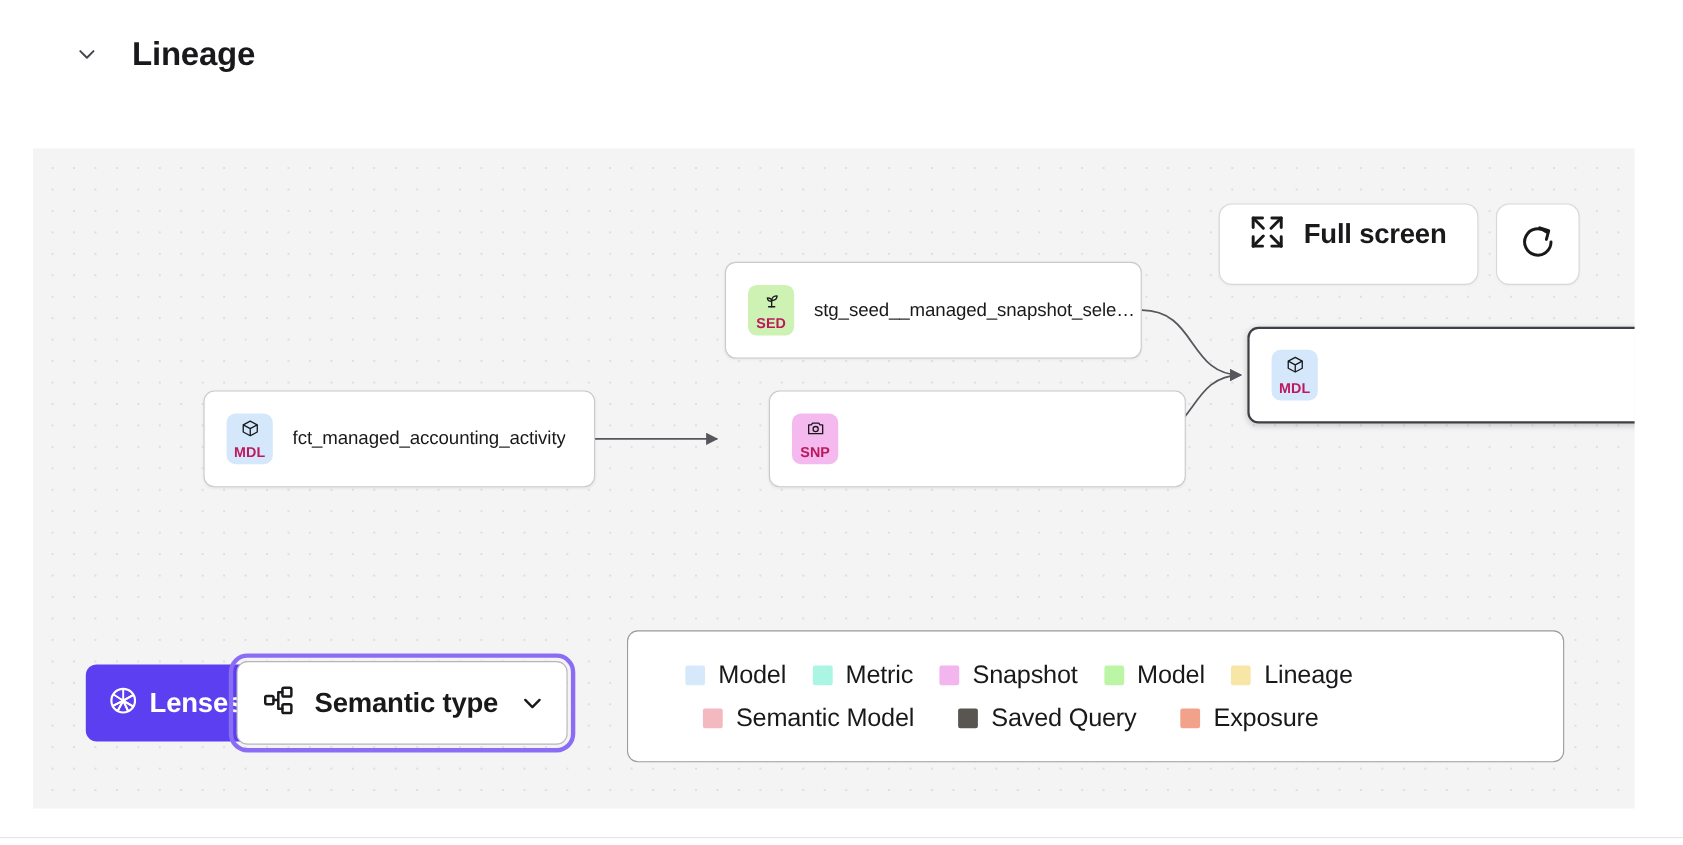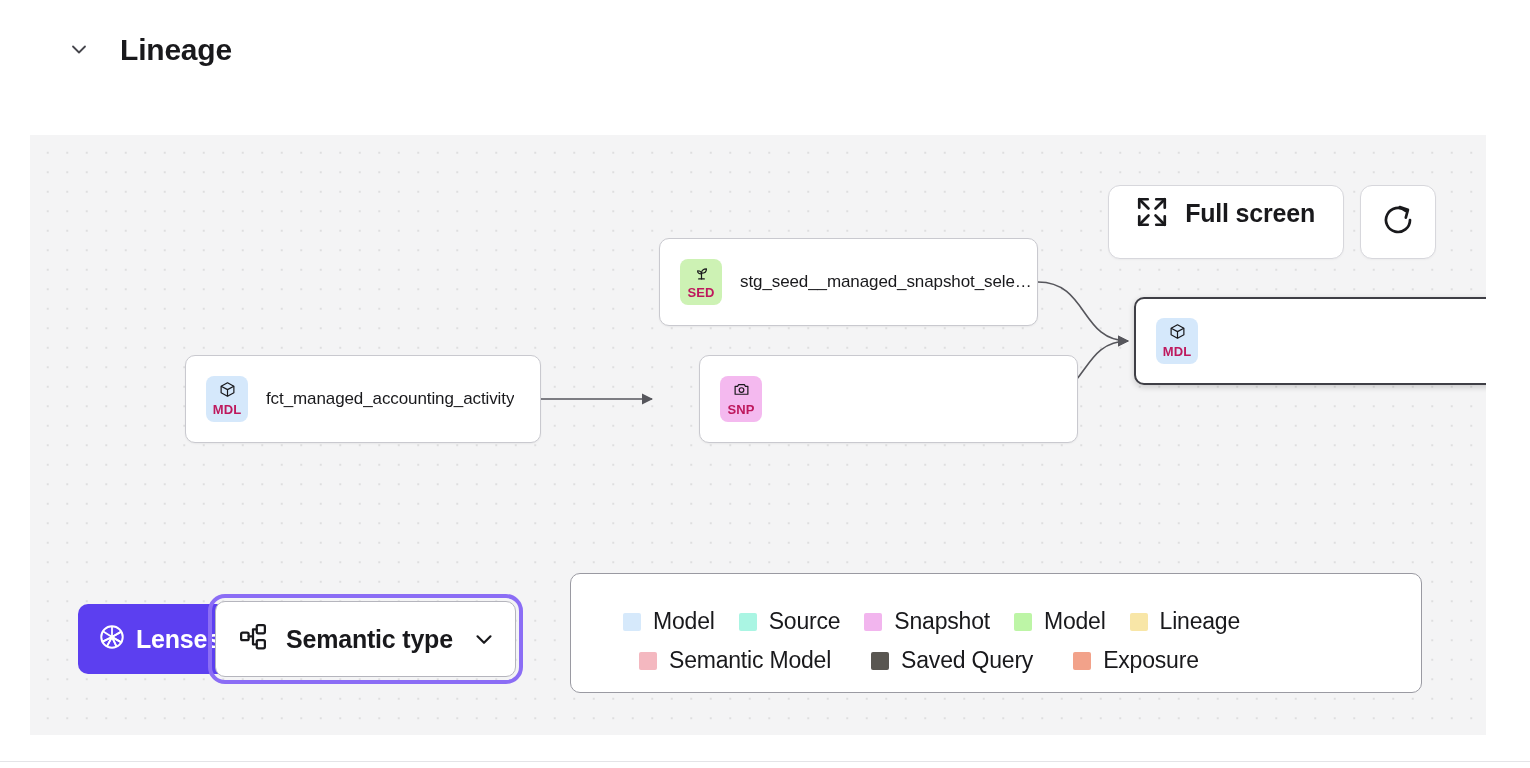--- a/index.html
+++ b/index.html
@@ -153,21 +153,21 @@
 
   
   #legend {
     position: absolute; left: 540px; top: 438px;
     width: 852px; height: 120px;
     background: #ffffff;
     border: 1px solid #9a9aa2;
     border-radius: 10px;
     padding: 18px 22px;
     display: flex; flex-direction: column;
-    justify-content: flex-end; gap: 12px;
+    justify-content: center; gap: 12px;
     z-index: 40;
   }
   .legend-row { display: flex; align-items: center; }
   #legend-row-1 { padding-left: 30px; gap: 24px; }
   #legend-row-2 { padding-left: 46px; gap: 40px; }
   .legend-item { display: flex; align-items: center; gap: 12px; }
   .legend-swatch {
     width: 18px; height: 18px; border-radius: 2px; flex: 0 0 auto;
   }
   .legend-text {
@@ -316,21 +316,21 @@
   </div>
 
   <div id="legend">
     <div class="legend-row" id="legend-row-1">
       <div class="legend-item">
         <span class="legend-swatch" style="background:#d6e9fb"></span>
         <span class="legend-text">Model</span>
       </div>
       <div class="legend-item">
         <span class="legend-swatch" style="background:#aaf5e3"></span>
-        <span class="legend-text">Source</span>
+        <span class="legend-text">Metric</span>
       </div>
       <div class="legend-item">
         <span class="legend-swatch" style="background:#f2b5ee"></span>
         <span class="legend-text">Snapshot</span>
       </div>
       <div class="legend-item">
         <span class="legend-swatch" style="background:#bdf5a6"></span>
         <span class="legend-text">Model</span>
       </div>
       <div class="legend-item">

